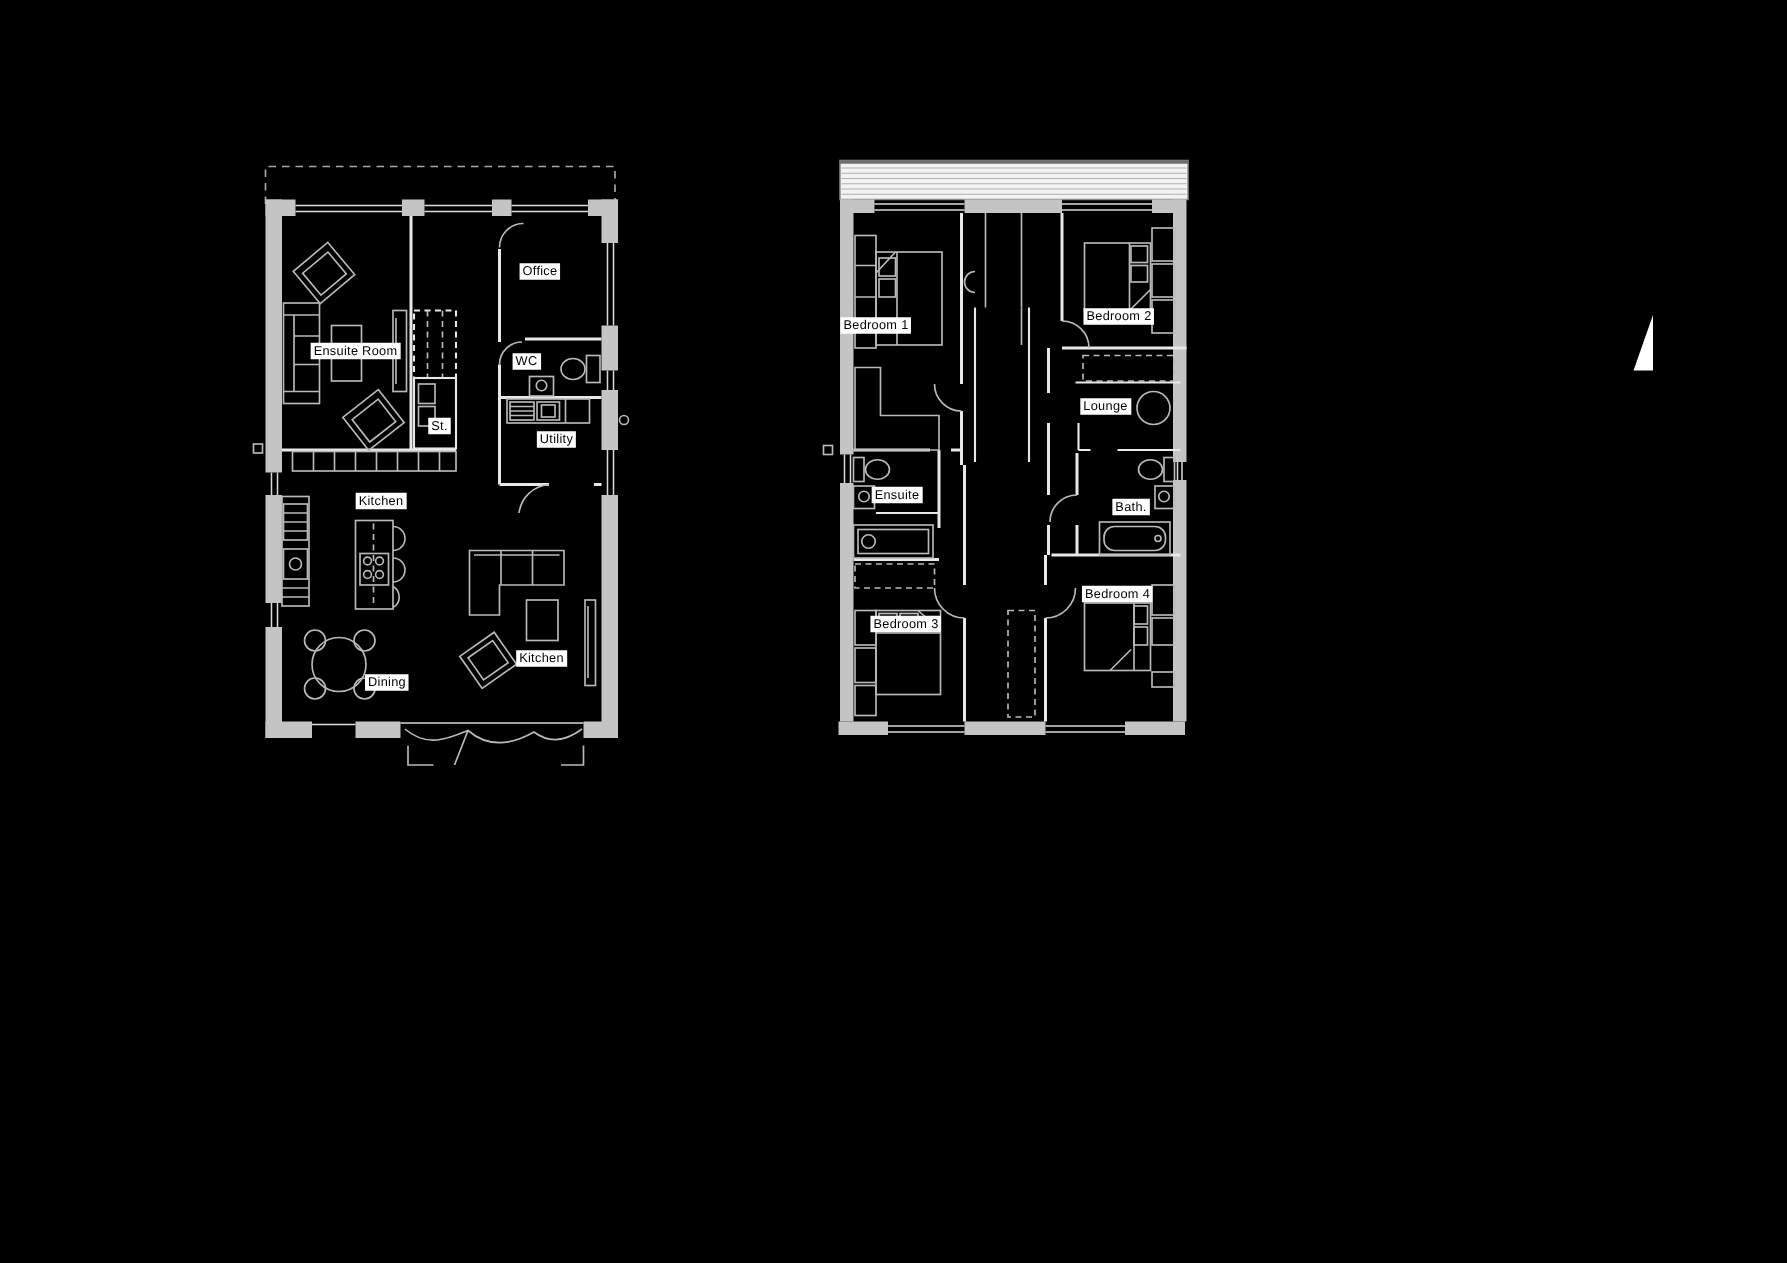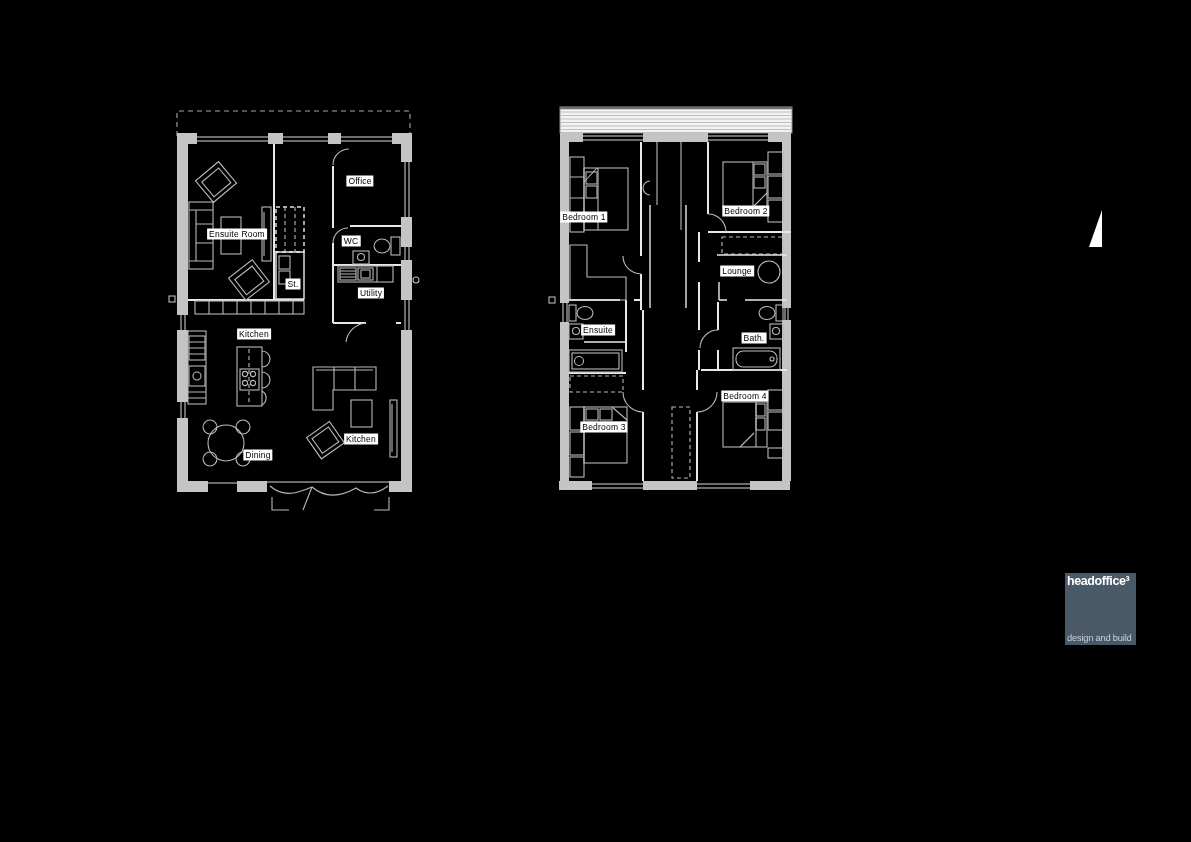--- a/index.html
+++ b/index.html
@@ -345,21 +345,17 @@
   <span class="rlabel" style="left:371px;top:293px">Utility</span>
   <span class="rlabel" style="left:254px;top:334px">Kitchen</span>
   <span class="rlabel" style="left:258px;top:455px">Dining</span>
   <span class="rlabel" style="left:361px;top:439px">Kitchen</span>
 
   <span class="rlabel" style="left:584px;top:217px">Bedroom 1</span>
   <span class="rlabel" style="left:746px;top:211px">Bedroom 2</span>
   <span class="rlabel" style="left:737px;top:271px">Lounge</span>
   <span class="rlabel" style="left:598px;top:330px">Ensuite</span>
   <span class="rlabel" style="left:754px;top:338px">Bath.</span>
-  <span class="rlabel" style="left:604px;top:427px">Bedroom 3</span>
+  <span class="rlabel" style="left:604px;top:416px">Bedroom 3</span>
   <span class="rlabel" style="left:745px;top:396px">Bedroom 4</span>
 
-  <div id="logo">
-    <span class="t">headoffice³</span>
-    <span class="s">design and build</span>
-  </div>
 
 </div>
 
 </body></html>

